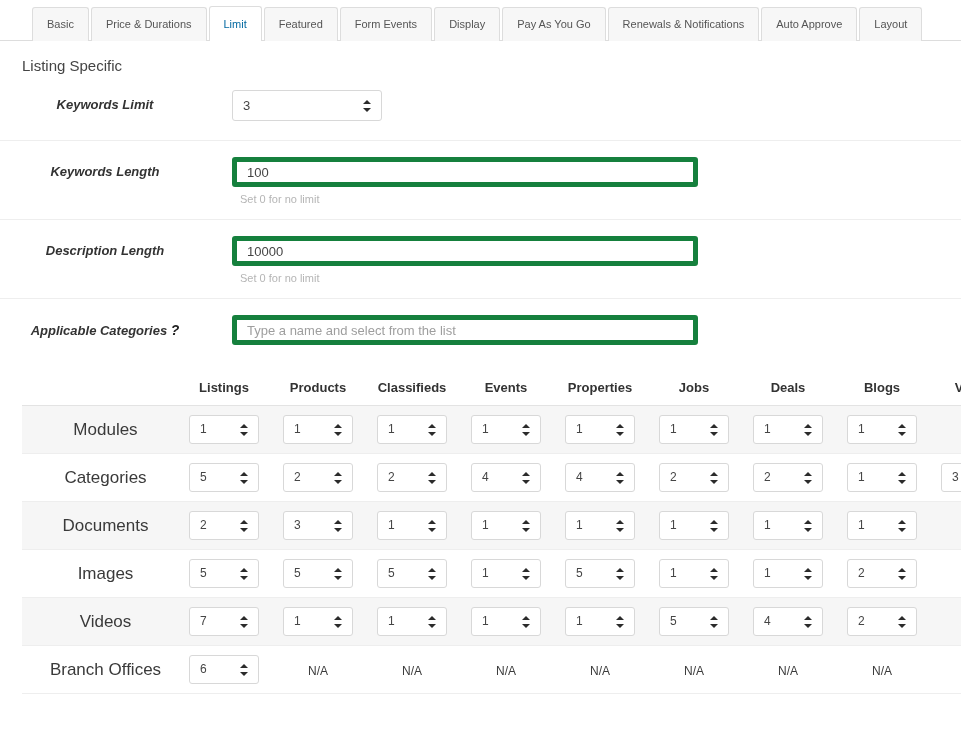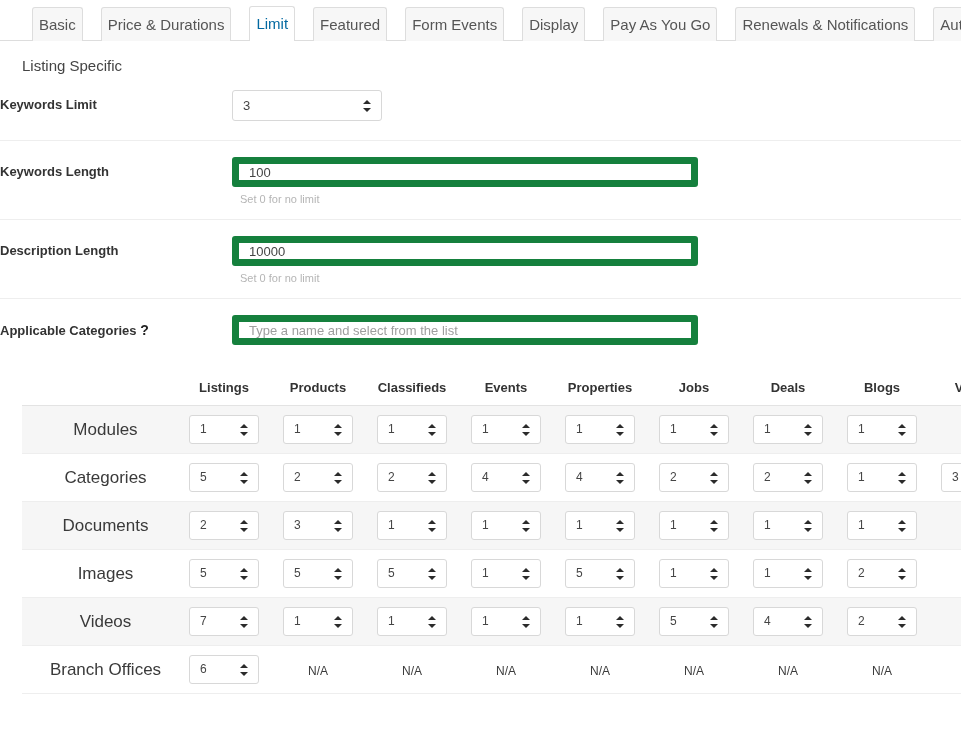--- a/index.html
+++ b/index.html
@@ -20,28 +20,28 @@
     padding: 0 0 0 32px;
     border-bottom: 1px solid #dddddd;
     background: #ffffff;
     display: flex;
     align-items: flex-end;
     white-space: nowrap;
   }
   .tab {
     height: 34px;
     line-height: 33px;
-    padding: 0 6px;
-    font-size: 15px;
+    padding: 0 14px;
+    font-size: 11px;
     color: #555555;
     background: #f7f7f7;
     border: 1px solid #dddddd;
     border-bottom: none;
     border-radius: 3px 3px 0 0;
-    margin-right: 18px;
+    margin-right: 2px;
     position: relative;
     top: 1px;
     cursor: pointer;
   }
   .tab.active {
     background: #ffffff;
     color: #0369a1;
     border-color: #dddddd;
     height: 35px;
     line-height: 34px;
@@ -58,26 +58,27 @@
     display: flex;
     align-items: flex-start;
     border-top: 1px solid #eeeeee;
     padding: 16px 0 14px 0;
     min-height: 56px;
   }
   .form-row.first { border-top: none; padding-top: 6px; }
   .form-label {
     width: 232px;
     min-width: 232px;
-    text-align: left;
+    text-align: center;
     padding-right: 22px;
     font-size: 13px;
     font-weight: bold;
     color: #333333;
     line-height: 30px;
+    font-style: italic;
   }
   .qmark {
     font-weight: bold;
     color: #222222;
     font-size: 14px;
   }
   .form-field { flex: 1; }
   .help-text {
     font-size: 11px;
     color: #b5b5b5;
@@ -86,21 +87,21 @@
 
   
   .txt {
     width: 466px;
     height: 30px;
     padding: 4px 10px;
     font-size: 13px;
     font-family: "Liberation Sans", sans-serif;
     color: #444444;
     background: #ffffff;
-    border: 7px solid #15803d;
+    border: 5px solid #15803d;
     border-radius: 3px;
     outline: none;
   }
   .txt::placeholder { color: #9e9e9e; }
 
   .sel {
     position: relative;
     display: inline-block;
     width: 150px;
     height: 31px;

